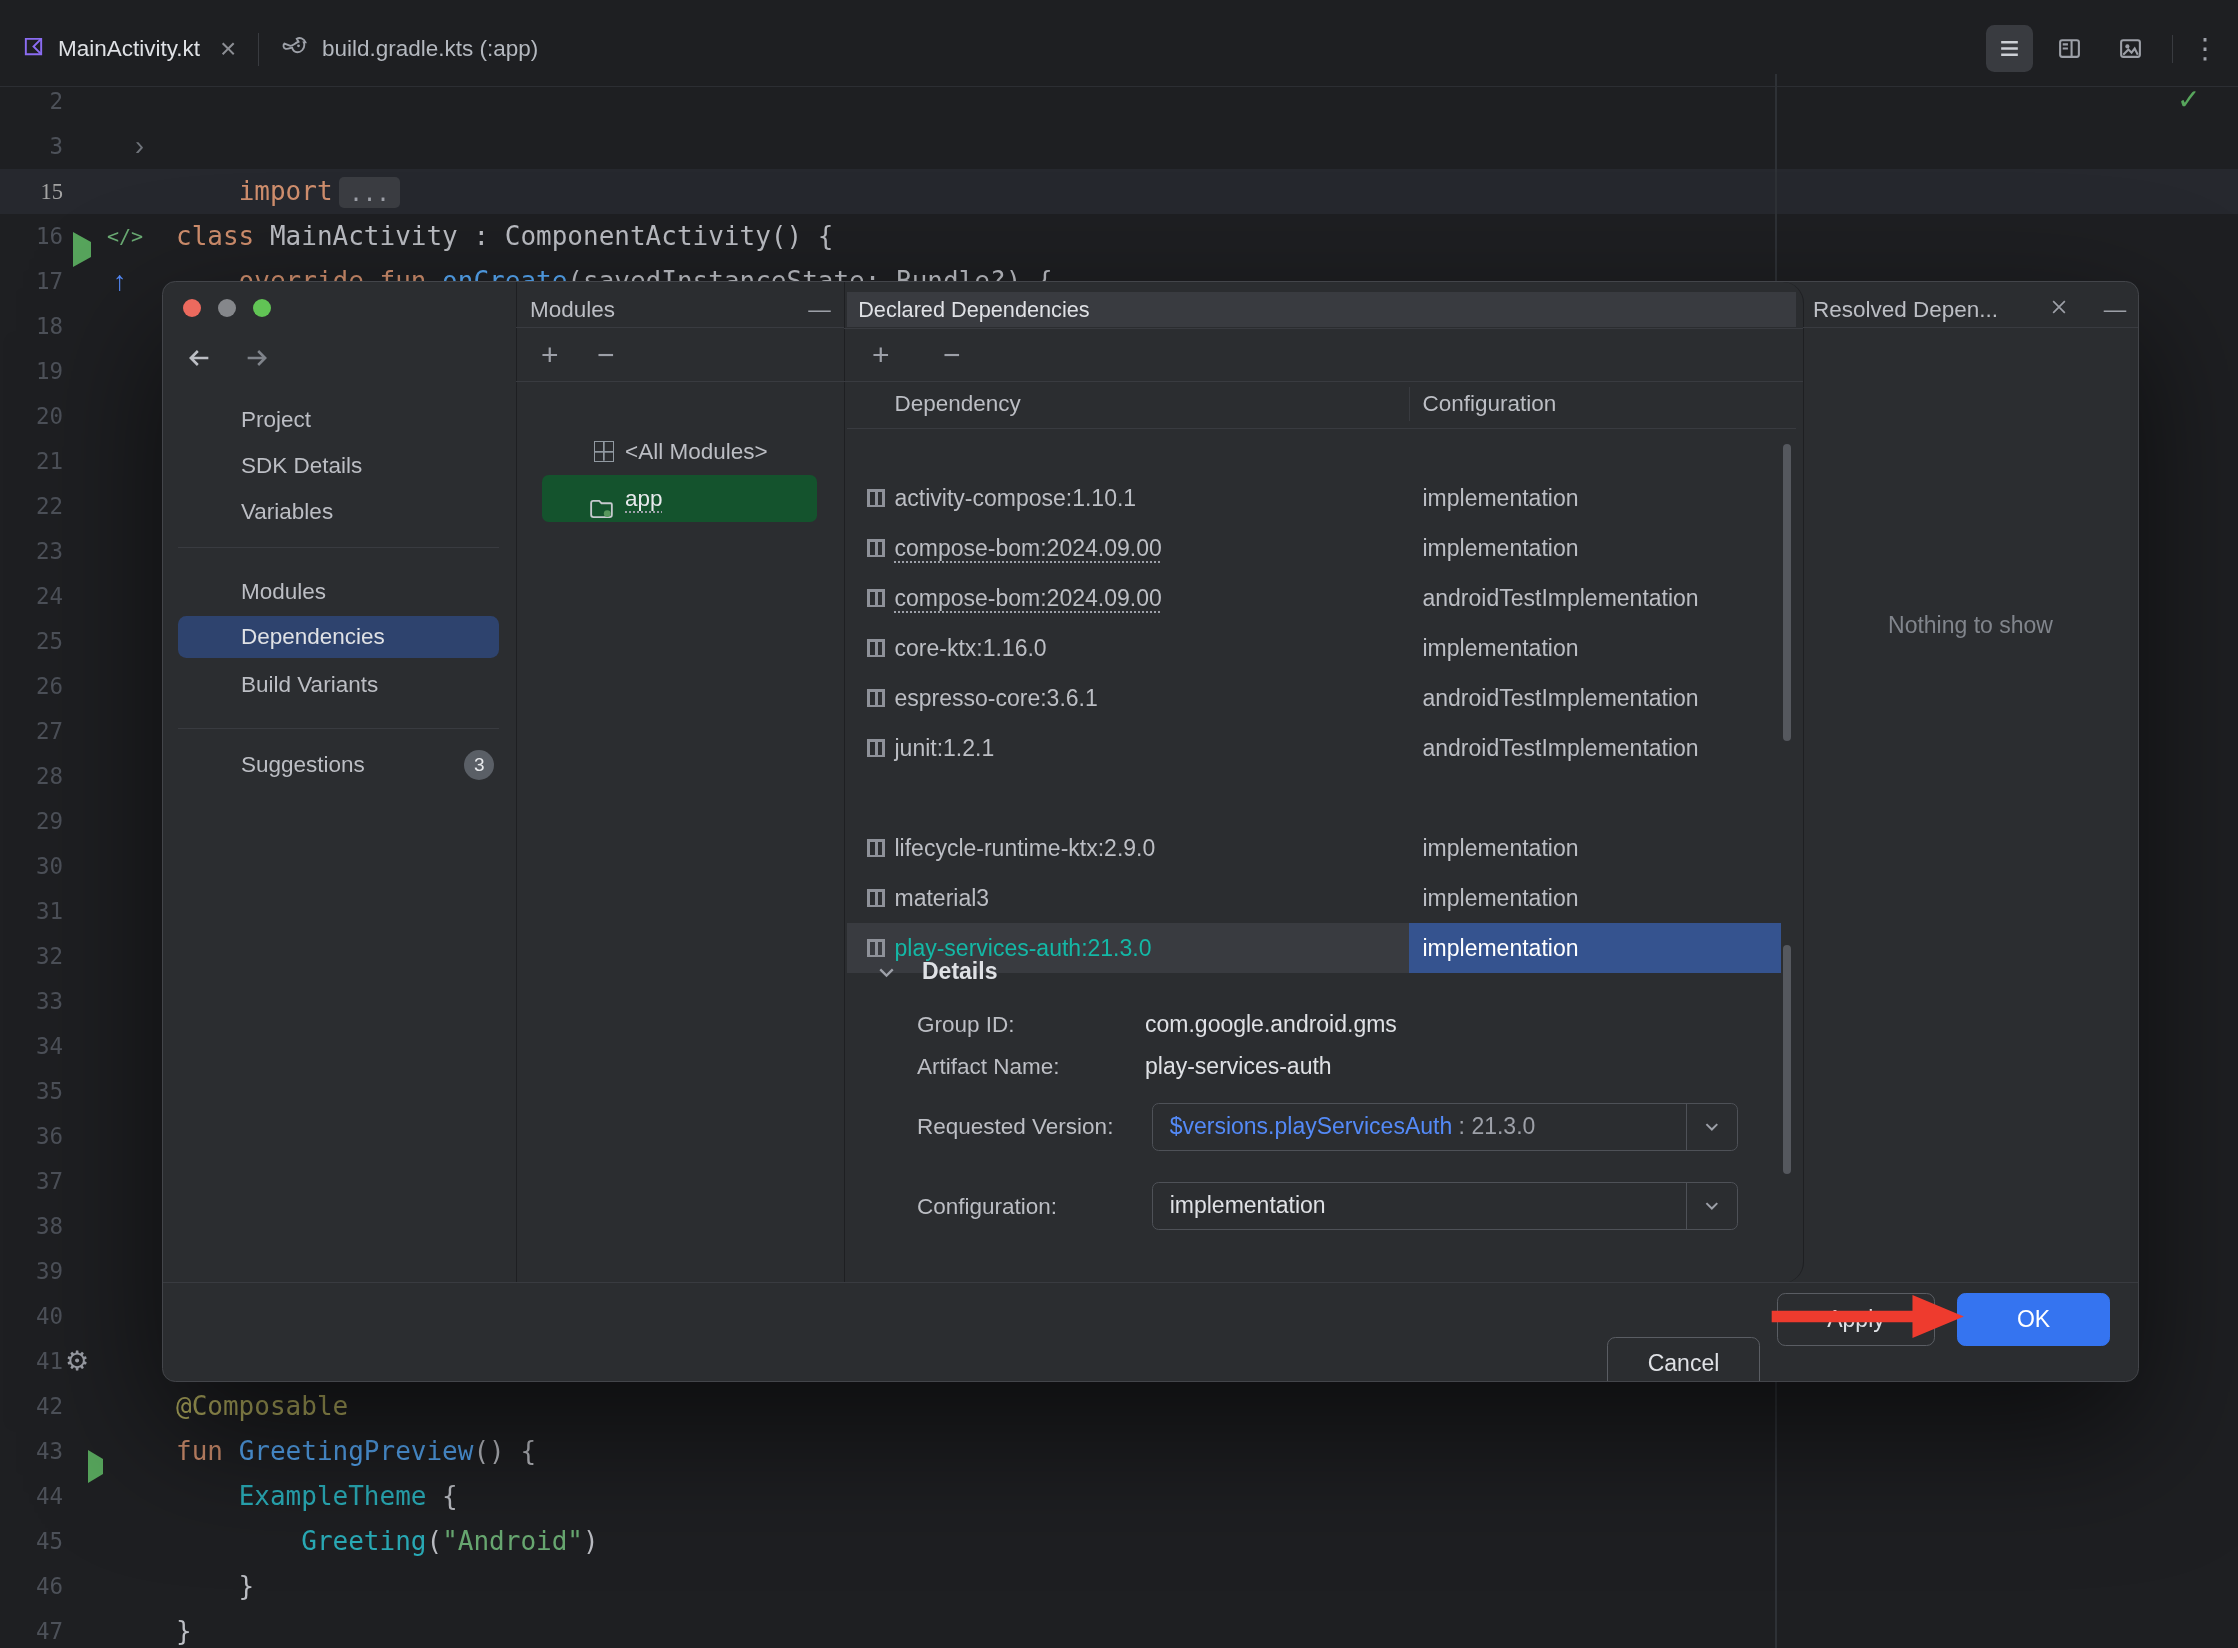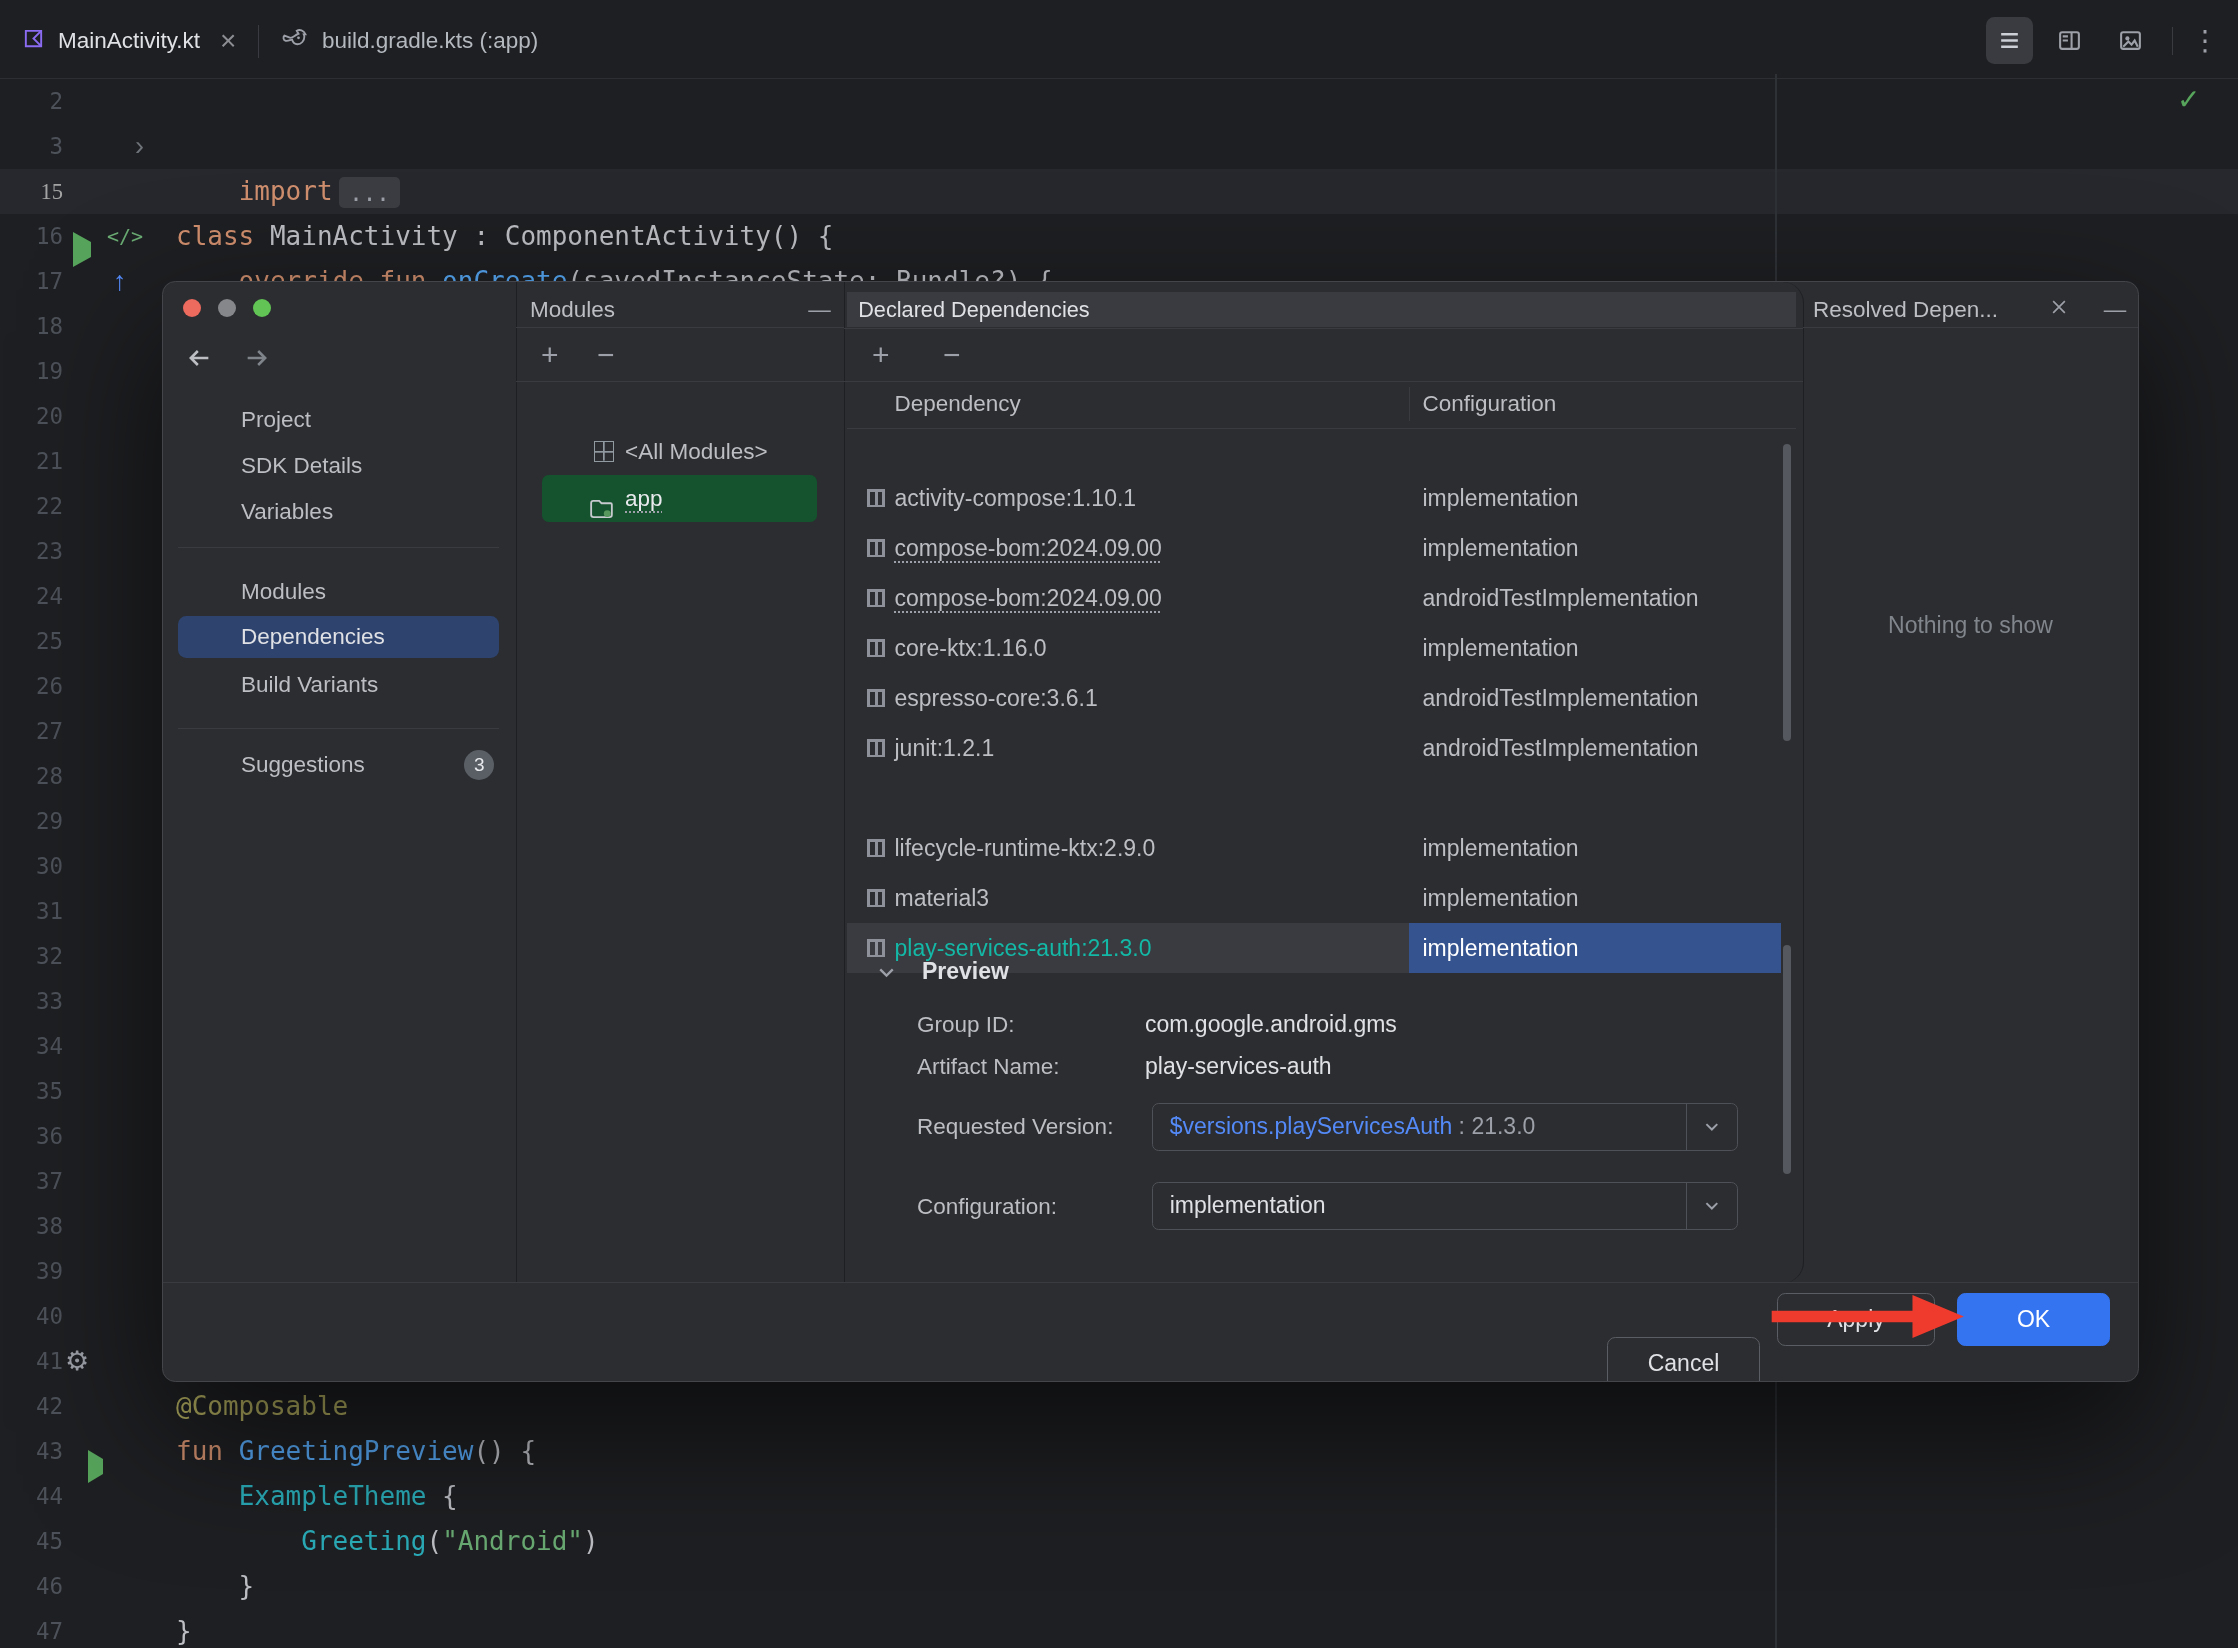--- a/index.html
+++ b/index.html
@@ -1,20 +1,20 @@
 <!DOCTYPE html>
 <html style="font-size:13.3px"><head>
 <meta charset="utf-8">
 <style>
   html,body{margin:0;padding:0;background:#1e1f22;}
   .screen{position:relative;width:2239px;height:1649px;background:#1e1f22;overflow:hidden;
           font-family:"Liberation Sans",sans-serif;color:#bcbec4;}
 
   
-  .tabbar{position:absolute;left:0;top:4px;right:0;height:74px;background:#1e1f22;
+  .tabbar{position:absolute;left:0;top:12px;right:0;height:74px;background:#1e1f22;
           border-bottom:0.8px solid #2c2e33;display:flex;align-items:center;text-align:center;}
   .tab{display:flex;align-items:center;gap:13.3px;height:100%;padding:0 21.7px;font-size:22.5px;}
   .tab.active{color:#dfe1e5;}
   .tab.inactive{color:#b4b8bf;}
   .tab .close{color:#8c8e94;font-size:28px;margin-left:6.7px;line-height:1;}
   .tab-sep{width:0.8px;height:33px;background:#393b40;}
   .tab-right{position:absolute;right:20px;top:13.3px;display:flex;gap:13.3px;align-items:center;}
   .iconbtn{width:47px;height:47px;border-radius:8.3px;display:flex;align-items:center;justify-content:center;}
   .iconbtn.selected{background:#393b40;}
   .vdiv{width:0.8px;height:28px;background:#393b40;margin:0 5px;}
@@ -348,21 +348,21 @@
       </div>
 
       <div class="scroll-thumb" style="top:162px;height:297px;"></div>
       <div class="scroll-thumb" style="top:663px;height:229px;"></div>
 
       <span class="det-chev">
         <svg width="25" height="25" viewBox="0 0 24 24">
             <path d="M6 9l6 6 6-6" fill="none" stroke="#9da0a8" stroke-width="2.2"></path>
           </svg>
       </span>
-      <div class="details-h">Preview</div>
+      <div class="details-h">Details</div>
       <div class="det-label" style="top:720px">Group ID:</div>
       <div class="det-value" style="top:720px">com.google.android.gms</div>
       <div class="det-label" style="top:762px">Artifact Name:</div>
       <div class="det-value" style="top:762px">play-services-auth</div>
 
       <div class="det-label" style="top:822px">Requested Version:</div>
       <div class="combo" style="top:821px">
         <span class="txt"><span class="blue">$versions.playServicesAuth</span><span class="dim"> : 21.3.0</span></span>
         <span class="arrow">
           <svg width="21.7" height="21.7" viewBox="0 0 24 24">

